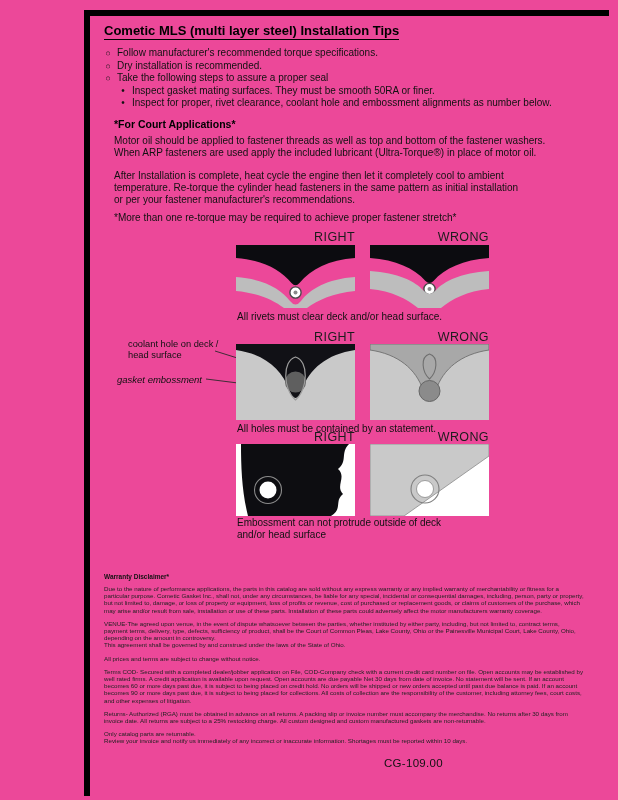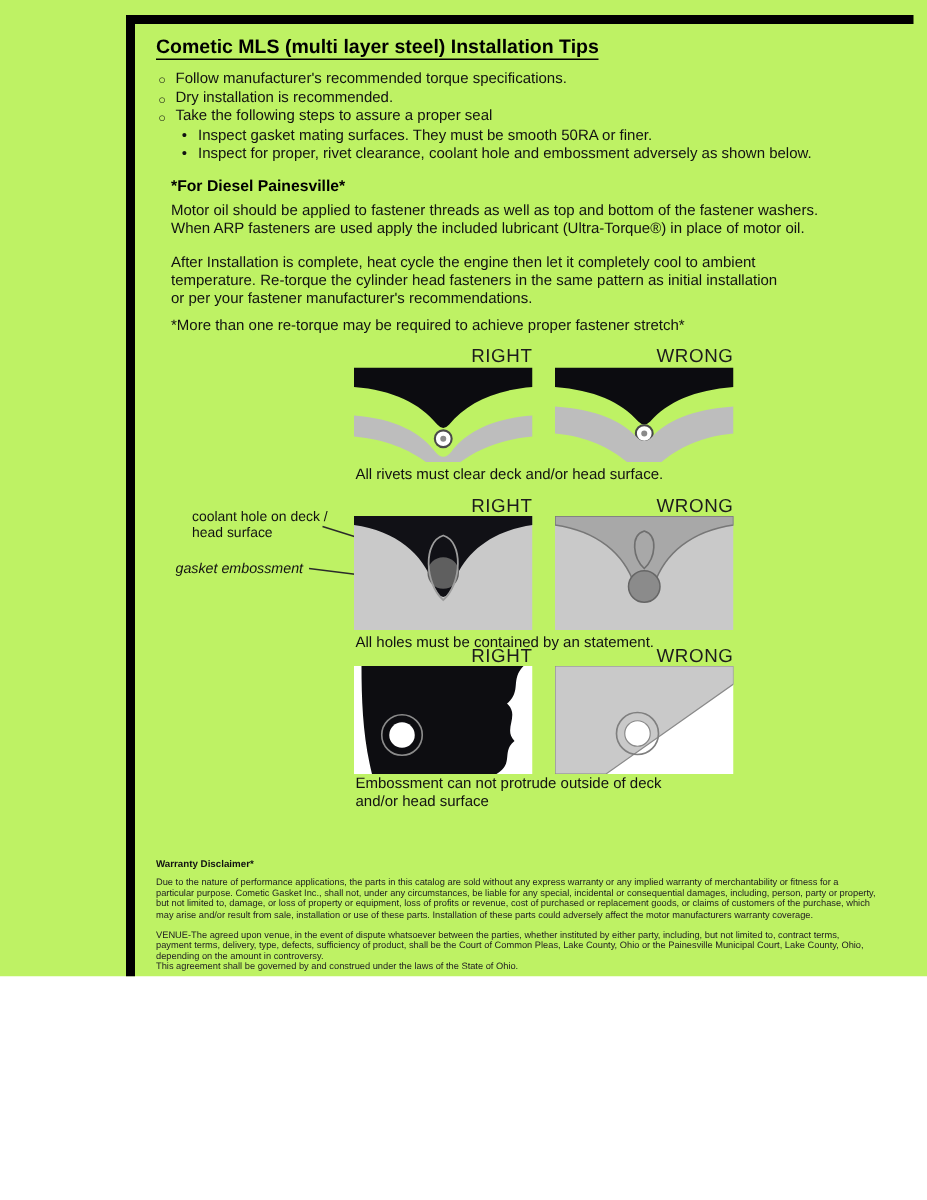--- a/index.html
+++ b/index.html
@@ -1,17 +1,17 @@
 <!DOCTYPE html>
 <html lang="en"><head>
 <meta charset="utf-8">
 <style>
   * { margin:0; padding:0; box-sizing:border-box; }
   html,body { background:#ffffff; }
-  .page { position:relative; width:618px; height:651px; background:#bef264;
+  .page { position:relative; width:618px; height:800px; background:#ec4899;
           font-family:"Liberation Sans", sans-serif; color:#111; overflow:hidden; }
 
   .bar-top  { position:absolute; left:88px; top:10px; width:521px; height:6px; background:#000; }
   .bar-left { position:absolute; left:84px; top:10px; width:6px; height:786px; background:#000; }
 
   .title { position:absolute; left:104px; top:23px; font-size:13px; font-weight:bold; color:#000;
            border-bottom:1.5px solid #000; padding-bottom:1px; display:inline-block; }
 
   .tips-block { position:absolute; left:104px; top:47px; width:495px; font-size:10px; color:#111; }
   .b-line { display:flex; gap:5px; line-height:12.5px; align-items:flex-start; }
@@ -68,25 +68,25 @@
     <div class="b-line">
       <span class="g">○</span>
       <span>Take the following steps to assure a proper seal</span>
     </div>
     <div class="b-line sub">
       <span class="g">•</span>
       <span>Inspect gasket mating surfaces.  They must be smooth 50RA or finer.</span>
     </div>
     <div class="b-line sub">
       <span class="g">•</span>
-      <span>Inspect for proper, rivet clearance, coolant hole and embossment adversely as shown below.</span>
+      <span>Inspect for proper, rivet clearance, coolant hole and embossment alignments as number below.</span>
     </div>
   </div>
 
-  <h2 class="diesel-h">*For Diesel Painesville*</h2>
+  <h2 class="diesel-h">*For Court Applications*</h2>
   <p class="para p1">Motor oil should be applied to fastener threads as well as top and bottom of the fastener washers.
 When ARP fasteners are used apply the included lubricant (Ultra-Torque®) in place of motor oil.</p>
   <p class="para p2">After Installation is complete, heat cycle the engine then let it completely cool to ambient
 temperature. Re-torque the cylinder head fasteners in the same pattern as initial installation
 or per your fastener manufacturer's recommendations.</p>
   <p class="para note">*More than one re-torque may be required to achieve proper fastener stretch*</p>
 
   <div class="dg-h c1 r1h">RIGHT</div>
   <div class="dg-h c2 r1h">WRONG</div>
 

